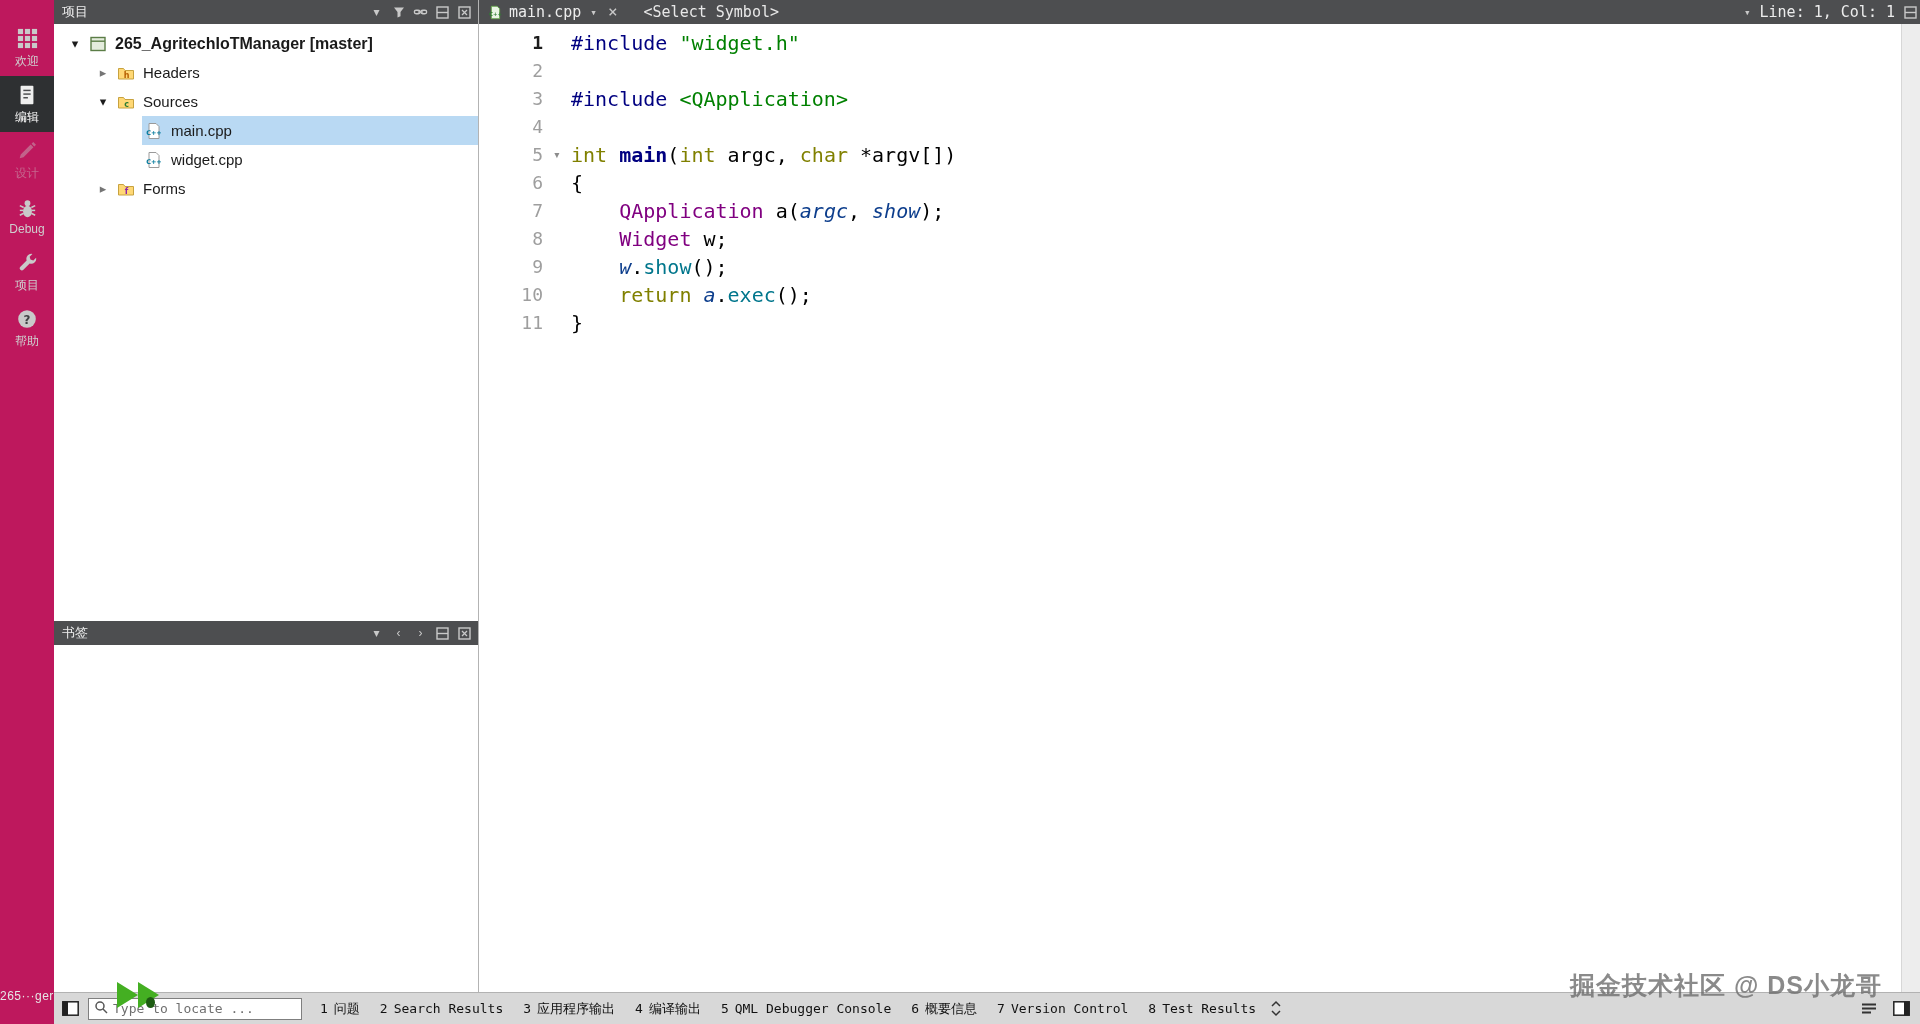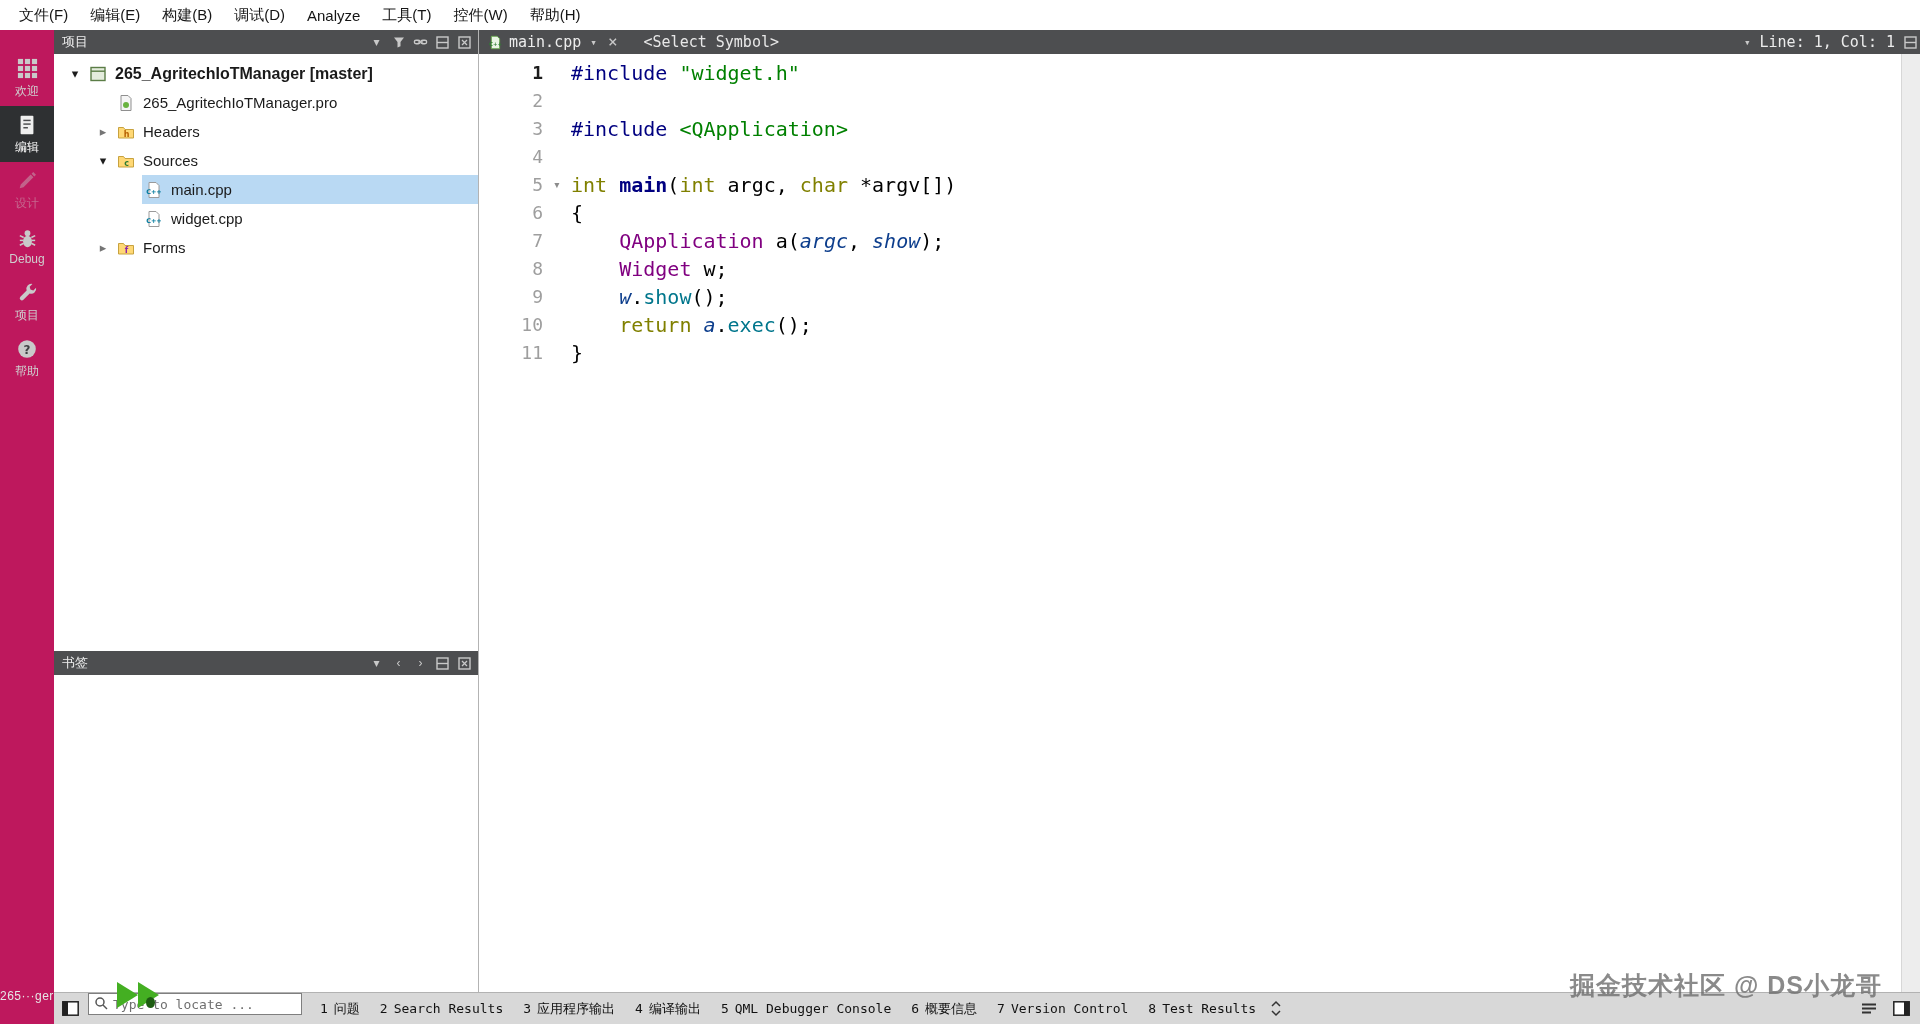--- a/index.html
+++ b/index.html
@@ -83,49 +83,39 @@
   .pp{color:#000080}
   .str{color:#008000}
   .kw{color:#808000}
   .ty{color:#800080}
   .fn{color:#00768c}
   .fnb{color:#000080;font-weight:bold}
   .loci{color:#0c3d8c;font-style:italic}
   .vscrollbar{width:19px;flex:0 0 auto;background:#ededed;border-left:1px solid #d7d7d7}
 
   
-  .statusbar{height:32px;background:#d8d8d8;border-top:1px solid #b2b2b2;display:flex;padding:0 10px 0 8px;flex:0 0 auto;font-family:"DejaVu Sans Mono","Liberation Mono",monospace}
+  .statusbar{height:32px;background:#d8d8d8;border-top:1px solid #b2b2b2;display:flex;align-items:center;padding:0 10px 0 8px;flex:0 0 auto;font-family:"DejaVu Sans Mono","Liberation Mono",monospace}
   .sb-toggle{display:flex;align-items:center;margin-right:9px;cursor:pointer}
   .locator{width:214px;height:22px;background:#fff;border:1px solid #7f7f7f;display:flex;align-items:center;padding:0 5px;cursor:text}
   .locator-text{color:#6f6f6f;font-size:13px;margin-left:5px;white-space:nowrap}
   .output-btns{display:flex;align-items:center;gap:20px;margin-left:18px}
   .ob{display:flex;align-items:center;font-size:13px;color:#111;cursor:pointer;white-space:nowrap}
   .ob-num{margin-right:6px}
   .sb-arrows{display:flex;align-items:center;margin-left:14px;cursor:pointer}
   .sb-right{margin-left:auto;display:flex;align-items:center;gap:16px}
   .sb-right .sbi{display:flex;align-items:center;cursor:pointer}
 
   .watermark{position:absolute;right:38px;bottom:22px;font-size:25px;font-weight:600;color:#6e6e6e;opacity:.8;z-index:60;letter-spacing:1px;pointer-events:none}
 </style>
 </head>
 <body>
 
 <div class="window">
 
 
-  <div class="menubar">
-      <div class="menu-item">文件(F)</div>
-      <div class="menu-item">编辑(E)</div>
-      <div class="menu-item">构建(B)</div>
-      <div class="menu-item">调试(D)</div>
-      <div class="menu-item">Analyze</div>
-      <div class="menu-item">工具(T)</div>
-      <div class="menu-item">控件(W)</div>
-      <div class="menu-item">帮助(H)</div>
-    </div>
 
   <div class="main-row">
 
     <div class="modebar">
       <div class="mode-items">
           <div class="mode-item">
             <span class="mode-icon">
               <svg width="23" height="23" viewBox="0 0 24 24">
                 <g fill="#c9c9c9">
                   <rect x="2" y="2" width="5.4" height="5.4"></rect>
@@ -269,33 +259,20 @@
                 <span class="t-indent" style="width: 10px;"></span>
                 <span class="t-caret">▾</span>
                 <span class="t-body">
                   <span class="t-icon">
                     <svg width="18" height="18" viewBox="0 0 18 18">
                       <rect x="2" y="2.5" width="14" height="13" fill="#e4ecdd" stroke="#5b7d46" stroke-width="1.4"></rect>
                       <line x1="2" y1="6.2" x2="16" y2="6.2" stroke="#5b7d46" stroke-width="1.4"></line>
                     </svg>
                   </span>
                   <span class="t-label bold">265_AgritechIoTManager [master]</span>
-                </span>
-              </div>
-              <div class="tree-row">
-                <span class="t-indent" style="width: 38px;"></span>
-                <span class="t-caret"></span>
-                <span class="t-body">
-                  <span class="t-icon">
-                    <svg width="18" height="18" viewBox="0 0 18 18">
-                      <path d="M4 1.5h7l3 3V16.5H4z" fill="#f5f5f5" stroke="#8f8f8f"></path>
-                      <circle cx="9" cy="11" r="3" fill="#69b340"></circle>
-                    </svg>
-                  </span>
-                  <span class="t-label">265_AgritechIoTManager.pro</span>
                 </span>
               </div>
               <div class="tree-row">
                 <span class="t-indent" style="width: 38px;"></span>
                 <span class="t-caret closed">▸</span>
                 <span class="t-body">
                   <span class="t-icon">
                     <svg width="18" height="18" viewBox="0 0 18 18">
                       <path d="M1.5 4.5h5l1.5 2h8.5v8.5h-15z" fill="#ffd875" stroke="#c7a23f"></path>
                       <text x="9.5" y="13.5" font-size="8" text-anchor="middle" fill="#b65f00" font-family="DejaVu Sans" font-weight="bold">h</text>

